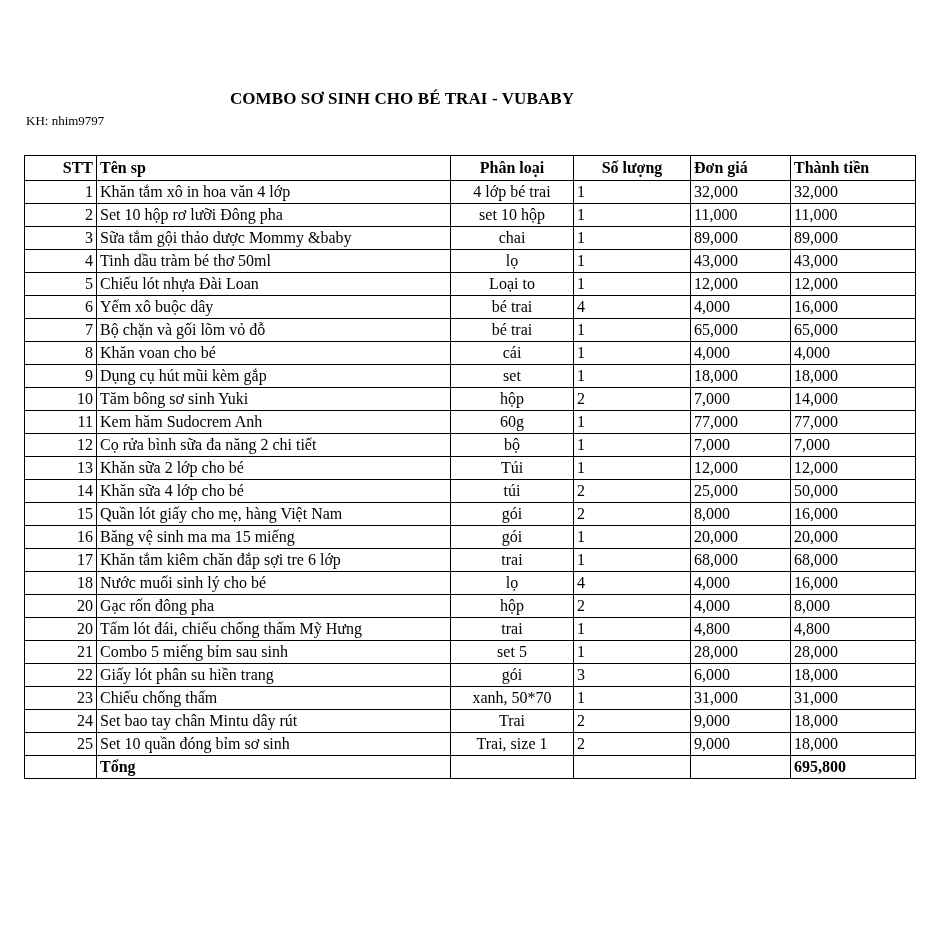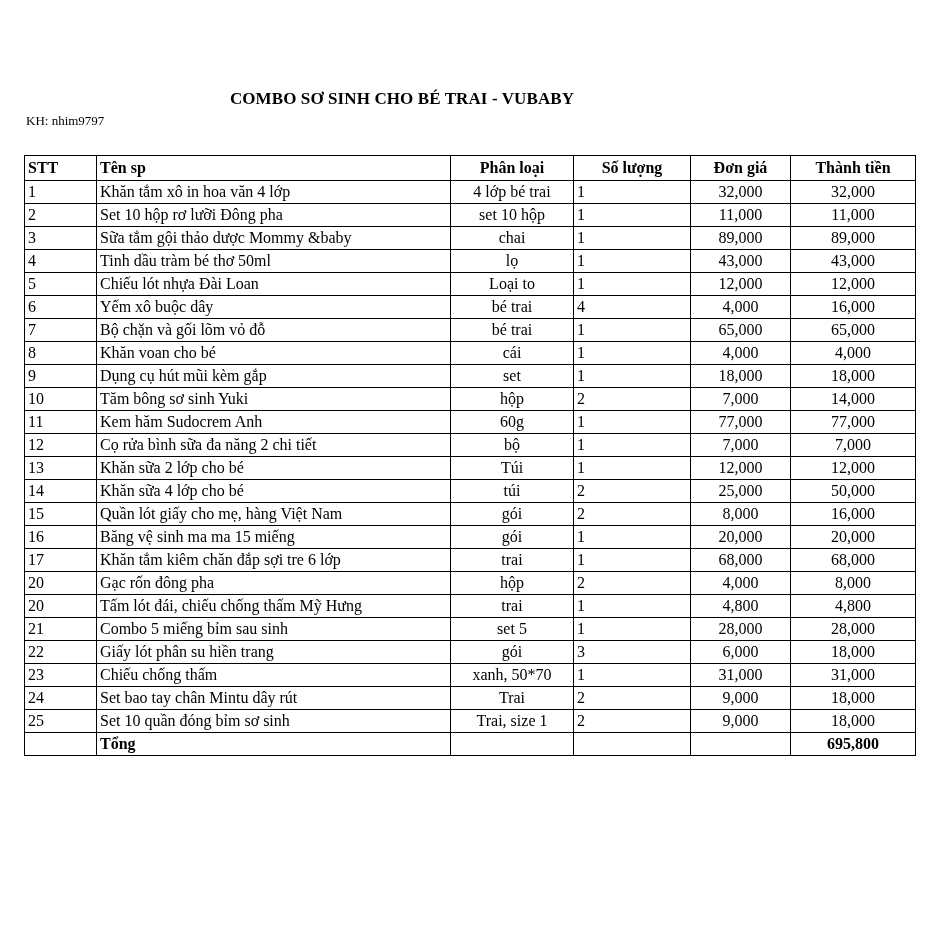--- a/index.html
+++ b/index.html
@@ -6,25 +6,25 @@
   body { width: 935px; height: 935px; position: relative; overflow: hidden;
          font-family: "Liberation Serif", serif; color: #000; }
   .title { position: absolute; top: 89px; left: 0; width: 794px; text-align: center;
            font-weight: bold; font-size: 17px; padding-left: 10px; box-sizing: border-box; letter-spacing: 0.1px; }
   .customer { position: absolute; top: 113px; left: 26px; font-size: 13px; }
   table { position: absolute; top: 155px; left: 24px; border-collapse: collapse;
           table-layout: fixed; width: 891px; font-size: 16px; }
   td, th { border: 1px solid #000; padding: 0 3px; height: 22px; line-height: 20px;
            white-space: nowrap; overflow: hidden; }
   th { font-weight: bold; height: 24px; font-size: 16px; }
-  .c-stt { text-align: left; margin-left: 27px; }
+  .c-stt { text-align: right; margin-left: 27px; }
   .c-name { text-align: left; }
   .c-type { text-align: center; }
   .c-qty { }
-  .c-num { text-align: center; }
+  .c-num { text-align: left; }
   th.c-name { text-align: left; }
   .total-row td { font-weight: bold; }
 </style>
 </head>
 <body>
 
 <div class="title">COMBO SƠ SINH CHO BÉ TRAI - VUBABY</div>
 <div class="customer">KH: nhim9797</div>
 
 <table>
@@ -177,20 +177,28 @@
       </tr>
       <tr>
         <td class="c-stt">17</td>
         <td class="c-name">Khăn tắm kiêm chăn đắp sợi tre 6 lớp</td>
         <td class="c-type">trai</td>
         <td class="c-qty">1</td>
         <td class="c-num">68,000</td>
         <td class="c-num">68,000</td>
       </tr>
       <tr>
+        <td class="c-stt">18</td>
+        <td class="c-name">Nước muối sinh lý cho bé</td>
+        <td class="c-type">lọ</td>
+        <td class="c-qty">4</td>
+        <td class="c-num">4,000</td>
+        <td class="c-num">16,000</td>
+      </tr>
+      <tr>
         <td class="c-stt">20</td>
         <td class="c-name">Gạc rốn đông pha</td>
         <td class="c-type">hộp</td>
         <td class="c-qty">2</td>
         <td class="c-num">4,000</td>
         <td class="c-num">8,000</td>
       </tr>
       <tr>
         <td class="c-stt">20</td>
         <td class="c-name">Tấm lót đái, chiếu chống thấm Mỹ Hưng</td>

